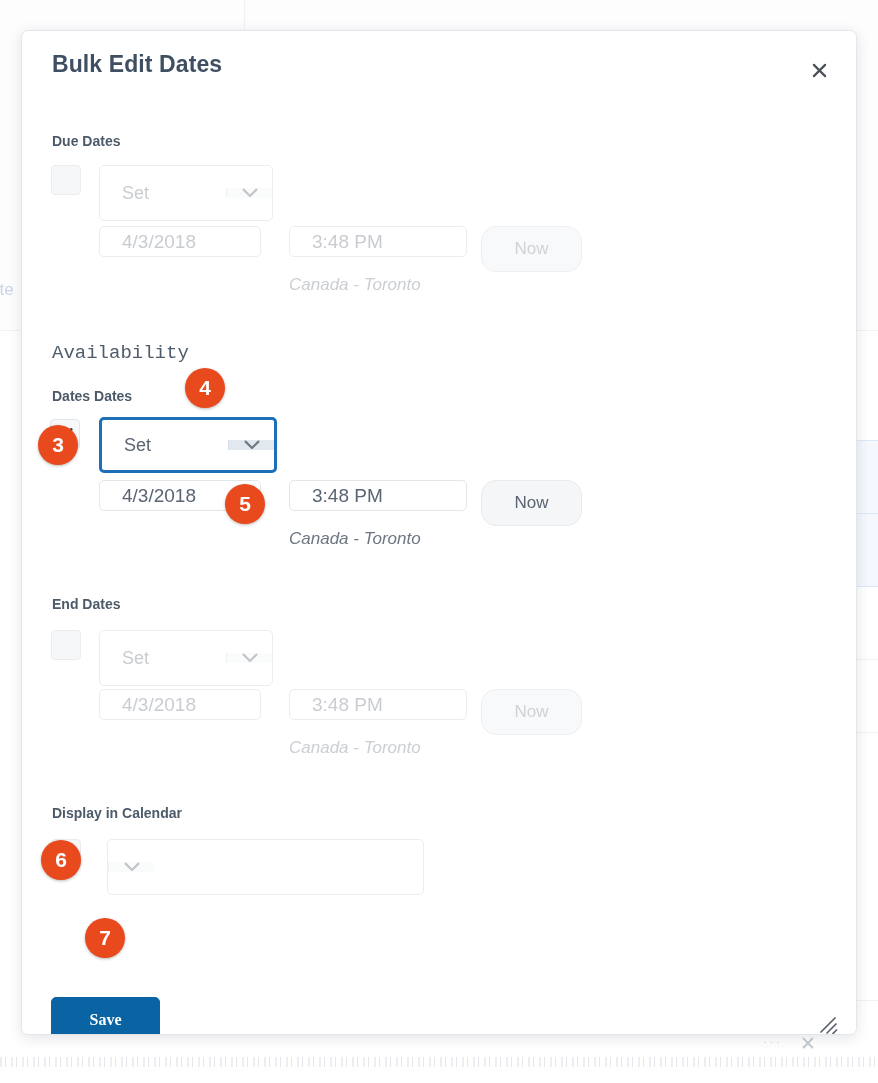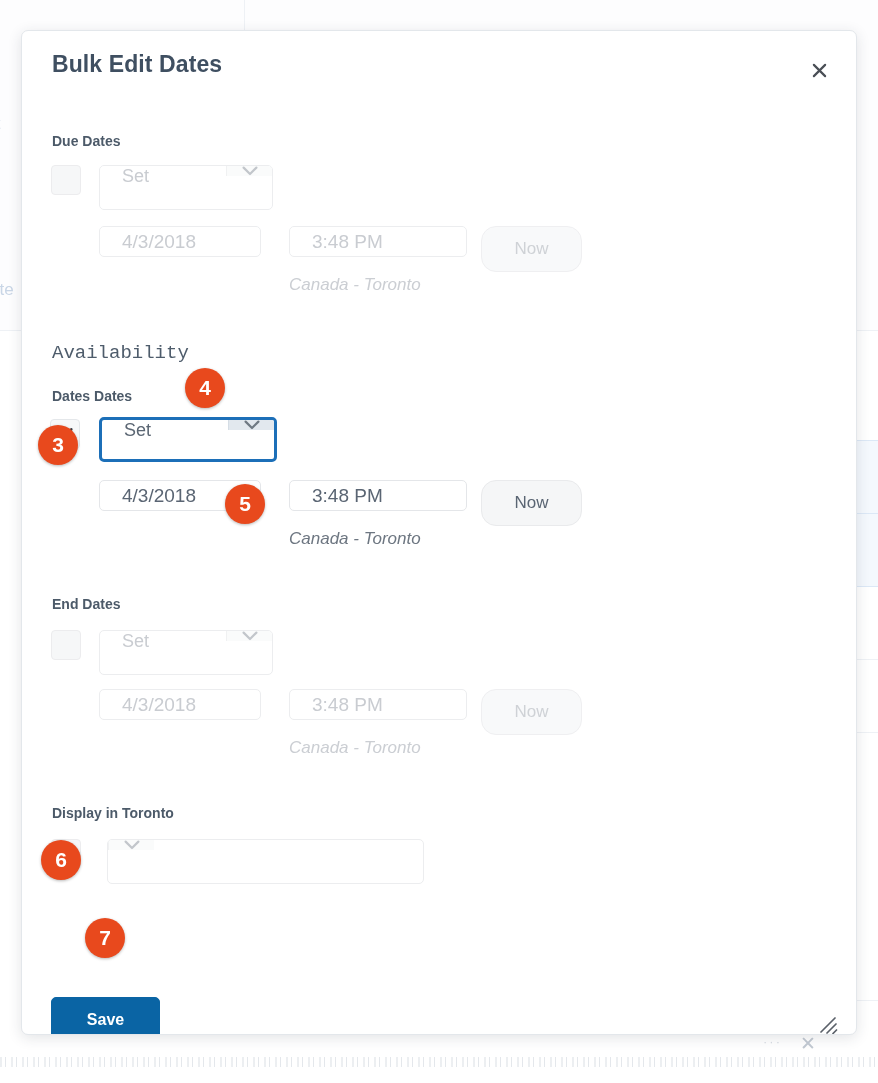--- a/index.html
+++ b/index.html
@@ -87,21 +87,21 @@
     position: absolute; width: 30px; height: 30px;
     border: 1px solid #e4e7ea; border-radius: 4px; background: #f7f8f9;
     display: flex; align-items: center; justify-content: center;
     cursor: pointer;
   }
   .cbx.dim { background: #f6f7f8; border-color: #ececee; }
   .cbx svg { width: 18px; height: 18px; }
 
   
   .sel {
-    position: absolute; height: 45px; display: flex; align-items: flex-start;
+    position: absolute; height: 56px; display: flex; align-items: center;
     border: 1px solid #ecedef; border-radius: 5px; background: #fff;
     overflow: hidden; cursor: pointer;
   }
   .sel .sel-text {
     flex: 1; display: flex; align-items: center; padding-left: 22px;
     font-size: 18px; color: #c9ccd1;
   }
   .sel .sel-arrow {
     width: 46px; display: flex; align-items: center; justify-content: center;
     background: #fafbfb; border-left: 1px solid #f0f1f2; color: #c2c6cb;
@@ -134,21 +134,21 @@
     position: absolute; font-size: 17px; font-style: italic; color: #cbced3;
   }
   .tz.on { color: #6d7681; }
 
   
   .btn {
     position: absolute; height: 45px; border-radius: 5px;
     display: flex; align-items: center; justify-content: center;
     font-size: 16px; font-weight: bold; cursor: pointer;
   }
-  .btn-primary { background: #0a64a4; color: #fff; border: 1px solid #0a64a4; }
+  .btn-primary { background: #0a64a4; color: #fff; border: 1px solid #0a64a4; font-family: Liberation Serif, serif; }
   .btn-secondary { background: #f6f7f8; color: #4c5a69; border: 1px solid #e6e8eb; }
 
   .resize-grip { position: absolute; right: 18px; bottom: 20px; width: 20px; height: 20px; cursor: nwse-resize; }
 
   
   .badge {
     position: absolute; width: 40px; height: 40px; border-radius: 50%;
     background: #e8491d; color: #fff;
     display: flex; align-items: center; justify-content: center;
     font-size: 21px; font-weight: bold;
@@ -245,21 +245,21 @@
             <path d="M1.6 1.6 L8 8 L14.4 1.6" stroke="currentColor" stroke-width="2.2" fill="none" stroke-linecap="round" stroke-linejoin="round"></path>
           </svg>
       </div>
     </div>
 
     <div class="inp" style="left:77px; top:572px; width:162px;">4/3/2018</div>
     <div class="inp" style="left:267px; top:572px; width:178px;">3:48 PM</div>
     <div class="nowbtn" style="left:459px; top:572px;">Now</div>
     <div class="tz" style="left:267px; top:621px;">Canada - Toronto</div>
 
-    <div class="field-label" style="left:30px; top:688px;">Display in Toronto</div>
+    <div class="field-label" style="left:30px; top:688px;">Display in Calendar</div>
 
     <div class="cbx dim" style="left:29px; top:722px;"></div>
 
     <div class="sel" style="left:85px; top:722px; width:317px;">
       <div class="sel-arrow">
         <svg viewBox="0 0 16 10" aria-hidden="true">
             <path d="M1.6 1.6 L8 8 L14.4 1.6" stroke="currentColor" stroke-width="2.2" fill="none" stroke-linecap="round" stroke-linejoin="round"></path>
           </svg>
       </div>
     </div>

